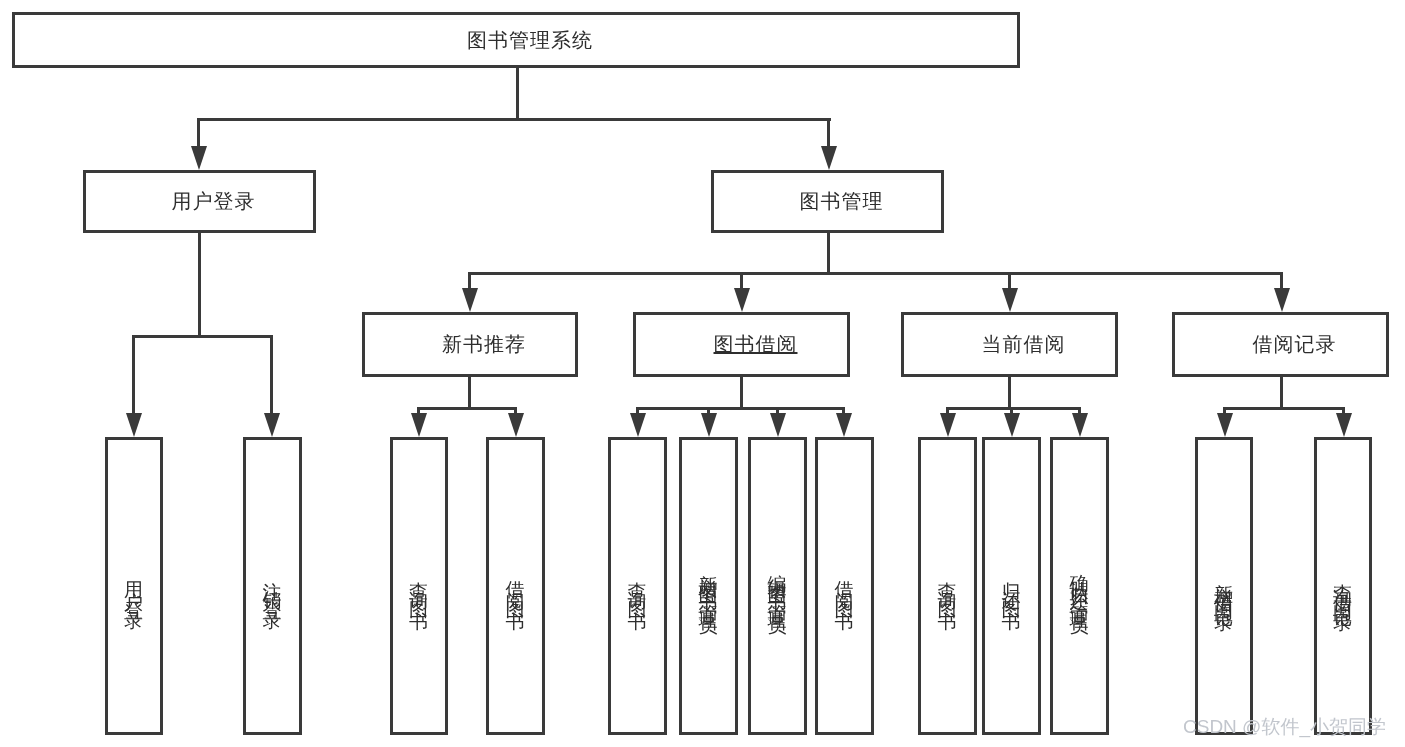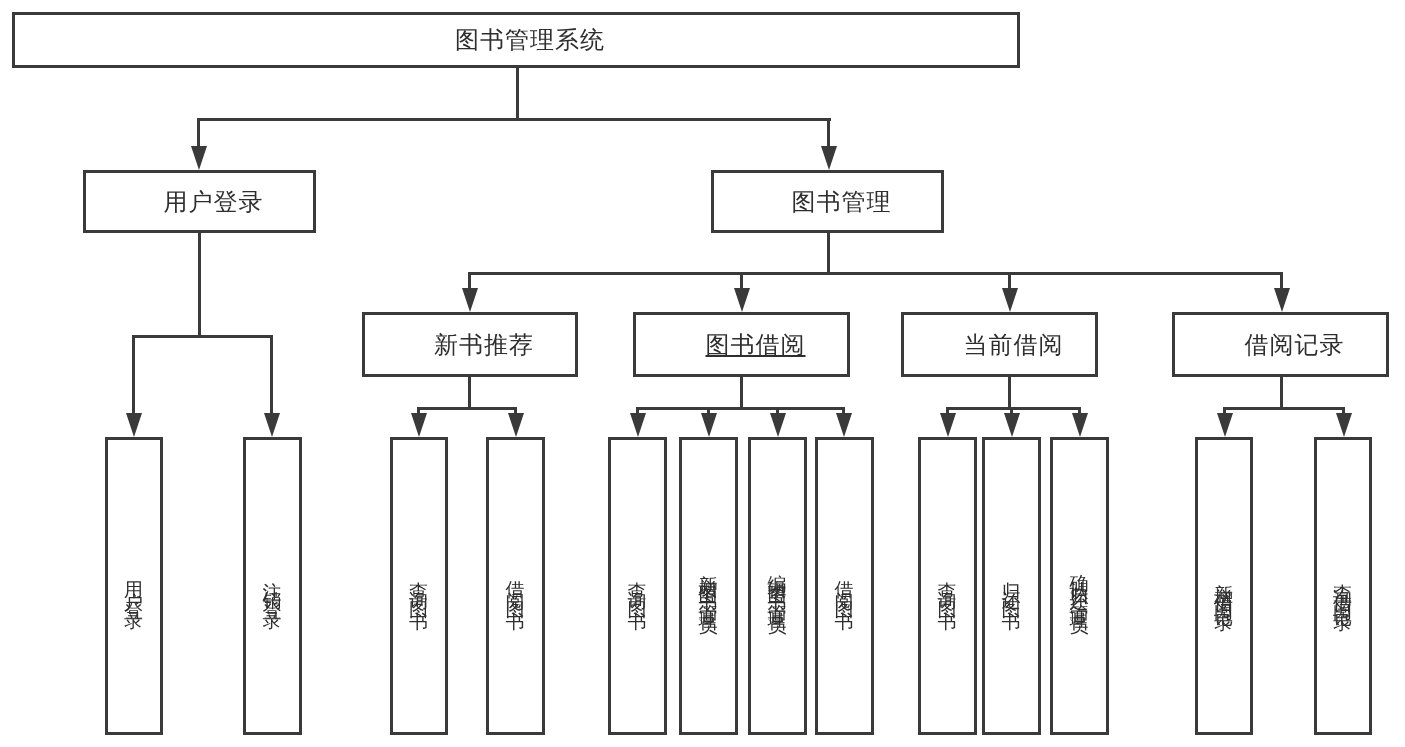--- a/index.html
+++ b/index.html
@@ -14,21 +14,21 @@
     position:absolute;
     background:#ffffff;
     border:3px solid #3a3a3a;
     display:flex;
     align-items:center;
     justify-content:center;
     color:#2e2e2e;
     box-sizing:border-box;
     z-index:2;
   }
-  .hbox{ font-size:24px; letter-spacing:1px;padding-left:28px; }
+  .hbox{ font-size:20px; letter-spacing:1px;padding-left:28px; }
   .vbox{
     font-size:19px;
     writing-mode:vertical-rl;
     text-orientation:mixed;
     letter-spacing:10px;
     line-height:1;
   }
   .vbox.tight{ letter-spacing:6px; }
   .vline{ position:absolute; width:3px; background:#3a3a3a; z-index:1; }
   .hline{ position:absolute; height:3px; background:#3a3a3a; z-index:1; }
@@ -55,21 +55,21 @@
   <div class="box hbox" style="left:12px;top:12px;width:1008px;height:56px;">图书管理系统</div>
 
   <div class="box hbox" style="left:83px;top:170px;width:233px;height:63px;">用户登录</div>
 
   <div class="box hbox" style="left:362px;top:312px;width:216px;height:65px;">新书推荐</div>
 
   <div class="box hbox" style="left:711px;top:170px;width:233px;height:63px;">图书管理</div>
 
   <div class="box hbox" style="left:633px;top:312px;width:217px;height:65px;text-decoration:underline;">图书借阅</div>
 
-  <div class="box hbox" style="left:901px;top:312px;width:197px;height:65px;">当前借阅</div>
+  <div class="box hbox" style="left:901px;top:312px;width:217px;height:65px;">当前借阅</div>
 
   <div class="box hbox" style="left:1172px;top:312px;width:217px;height:65px;">借阅记录</div>
 
   <div class="box vbox" style="left:105px;top:437px;width:58px;height:298px;">用户登录</div>
 
   <div class="box vbox" style="left:243px;top:437px;width:59px;height:298px;">注销登录</div>
 
   <div class="box vbox" style="left:390px;top:437px;width:58px;height:298px;">查询图书</div>
 
   <div class="box vbox" style="left:486px;top:437px;width:59px;height:298px;">借阅图书</div>
@@ -144,14 +144,15 @@
   <div class="vline" style="left:1078px;top:407px;height:10px;"></div>
   <div class="arrow-down" style="left:1072px;top:413px;"></div>
 
   <div class="vline" style="left:1280px;top:375px;height:34px;"></div>
   <div class="hline" style="left:1223px;top:407px;width:121px;"></div>
   <div class="vline" style="left:1223px;top:407px;height:10px;"></div>
   <div class="arrow-down" style="left:1217px;top:413px;"></div>
   <div class="vline" style="left:1342px;top:407px;height:10px;"></div>
   <div class="arrow-down" style="left:1336px;top:413px;"></div>
 
+  <div class="watermark">CSDN @软件_小贺同学</div>
 
 </div>
 
 </body></html>

